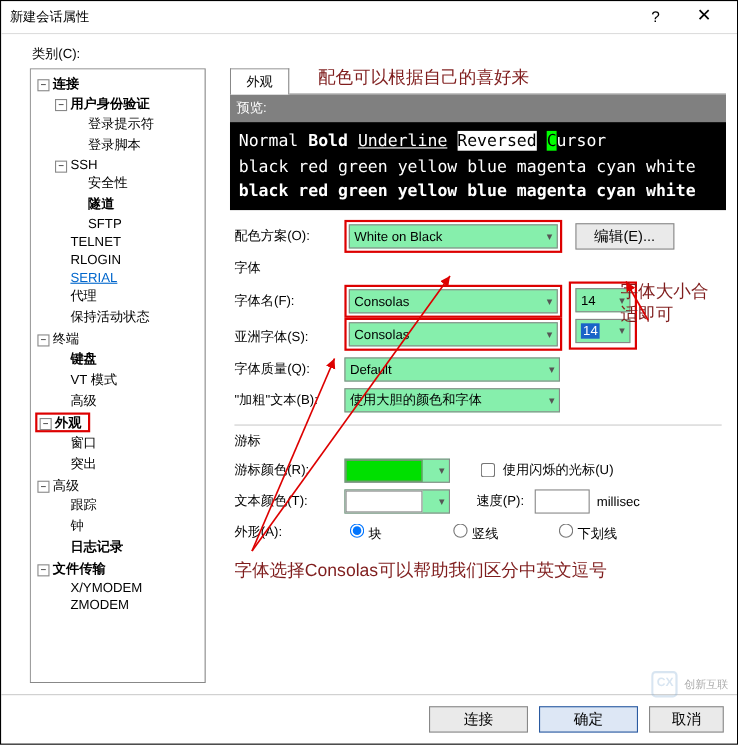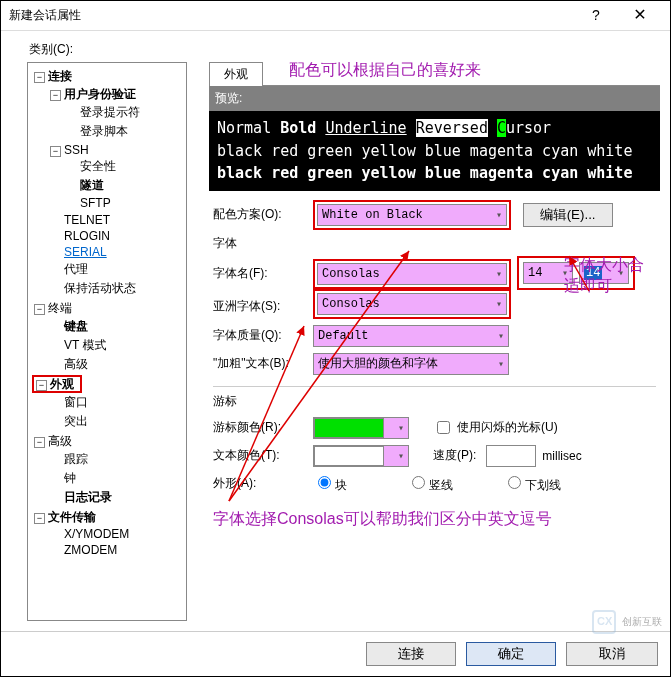--- a/index.html
+++ b/index.html
@@ -19,40 +19,40 @@
 .tree li { padding: 1px 0; white-space: nowrap; }
 .tree .tgl { display: inline-block; width: 11px; height: 11px; border: 1px solid #888; text-align: center; line-height: 9px; font-size: 9px; margin-right: 3px; font-family: Arial; }
 .tree .sp { display: inline-block; width: 14px; }
 .tree .lbl { cursor: default; }
 .tree .bold { font-weight: bold; }
 .tree .link { color: #0066cc; text-decoration: underline; }
 .tree .sel { border: 2px solid #d00; padding: 0 6px 0 2px; margin-left: -2px; }
 .right { flex: 1; display: flex; flex-direction: column; overflow: hidden; position: relative; }
 .tabrow { height: 24px; display: flex; align-items: flex-end; border-bottom: 1px solid #888; position: relative; }
 .tab { padding: 3px 14px; border: 1px solid #888; border-bottom: none; background: #fff; position: relative; top: 1px; }
-.anno-red { position: absolute; color: #a21caf; font-size: 16px; font-weight: normal; pointer-events: none; }
+.anno-red { position: absolute; color: #7f1d1d; font-size: 16px; font-weight: normal; pointer-events: none; }
 .preview-label-row { background: #808080; color: #fff; padding: 4px 6px; }
 .preview { background: #000; color: #fff; font-family: Consolas, monospace; font-size: 15px; padding: 6px 8px; line-height: 1.5; overflow: hidden; }
 .preview .b { font-weight: bold; }
 .preview .ul { text-decoration: underline; }
 .preview .rev { background: #fff; color: #000; }
 .preview .cur { background: #0f0; color: #000; }
 .form { flex: 1; overflow: auto; padding: 6px 4px; position: relative; }
 .row { display: flex; align-items: center; padding: 3px 0; }
 .row .lab { width: 100px; }
 select, input[type=text] { font-size: 12px; height: 22px; border: 1px solid #888; background: #fff; padding: 0 4px; }
 .btn-win { height: 24px; padding: 0 16px; border: 1px solid #888; background: #eaeaea; }
 .btn-primary { background: #dde7f5; border: 1px solid #2a5aa0; }
 .sep { height: 1px; background: #ccc; margin: 8px 0 4px 0; }
 .group-title { padding: 2px 0 4px 0; }
 .redbox { border: 2px solid #d00; }
 .color-swatch { width: 70px; height: 20px; border: 1px solid #888; display: inline-block; }
 .chk { width: 13px; height: 13px; }
 .radio { margin-right: 4px; }
-.sel-field { border: 1px solid #888; background: #f0abfc; height: 22px; display: inline-flex; align-items: center; padding: 0 4px; position: relative; font-family: Liberation Mono, monospace; }
+.sel-field { border: 1px solid #888; background: #86efac; height: 22px; display: inline-flex; align-items: center; padding: 0 4px; position: relative; }
 .sel-caret { position: absolute; right: 4px; font-size: 10px; color: #555; }
 .sel-sel { background: #1a64c8; color: #fff; padding: 0 2px; }
 .footer { border-top: 1px solid #ccc; padding: 10px 12px; display: flex; justify-content: flex-end; gap: 10px; }
 .watermark { position: absolute; right: 8px; bottom: 42px; opacity: .35; font-size: 10px; display: flex; align-items: center; gap: 6px; }
 .watermark .logo { width: 24px; height: 24px; border: 2px solid #8fb5d8; border-radius: 4px; position: relative; }
 .watermark .logo::before { content: "CX"; position: absolute; left: 3px; top: 3px; color: #8fb5d8; font-weight: bold; font-size: 11px; }
 svg.arrow { position: absolute; pointer-events: none; }
 </style>
 </head>
 <body>
@@ -168,21 +168,21 @@
        <div class="row">
         <span class="lab">亚洲字体(S):</span>
         <span class="redbox" style="padding:2px;display:inline-block;margin-top:-6px">
          <span class="sel-field" style="width:190px">
                       <span>Consolas</span>
                       <span class="sel-caret">▾</span>
                     </span>
         </span>
        </div>
       </div>
-      <div class="redbox" style="padding:4px;display:flex;flex-direction:row;gap:6px">
+      <div class="redbox" style="padding:4px;display:flex;flex-direction:column;gap:6px">
         <span class="sel-field" style="width:50px">
                   <span>14</span>
                   <span class="sel-caret">▾</span>
                 </span>
         <span class="sel-field" style="width:50px">
                   <span class="sel-sel">14</span>
                   <span class="sel-caret">▾</span>
                 </span>
       </div>
      </div>
@@ -252,19 +252,19 @@
        <line x1="20" y1="310" x2="200" y2="60" stroke="#d00" stroke-width="1.5" marker-end="url(#ah)"></line>
        <line x1="380" y1="100" x2="360" y2="65" stroke="#d00" stroke-width="1.5" marker-end="url(#ah)"></line>
      </svg>
     </div>
    </div>
   </div>
  </div>
  <div class="footer">
   <button class="btn-win" style="width:90px">连接</button>
   <button class="btn-win btn-primary" style="width:90px">确定</button>
-  <button class="btn-win" style="width:92px">取消</button>
+  <button class="btn-win" style="width:68px">取消</button>
  </div>
  <div class="watermark">
   <span class="logo"></span>
   <span>创新互联</span>
  </div>
 </div>
 
 </body></html>

